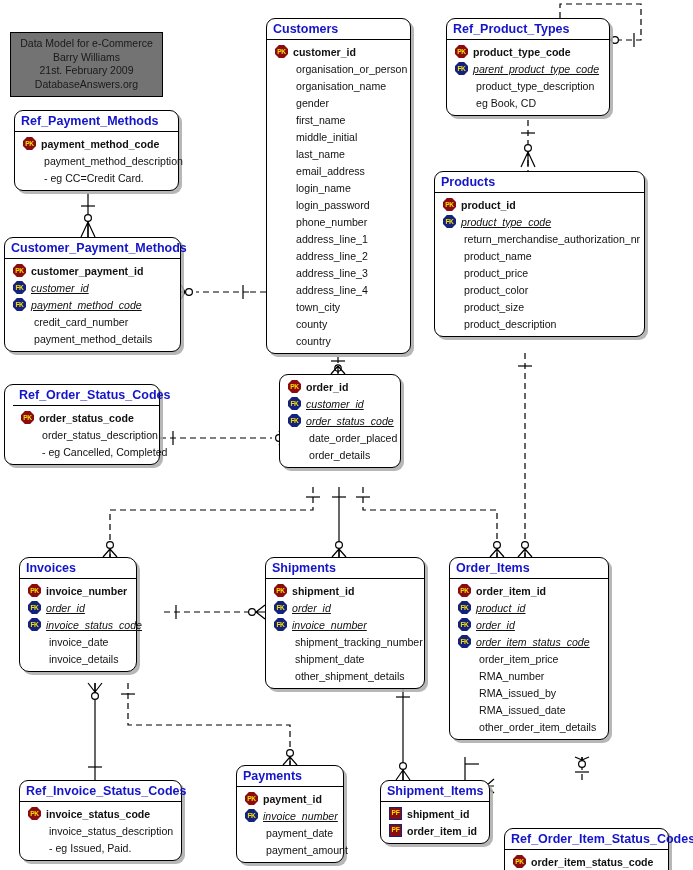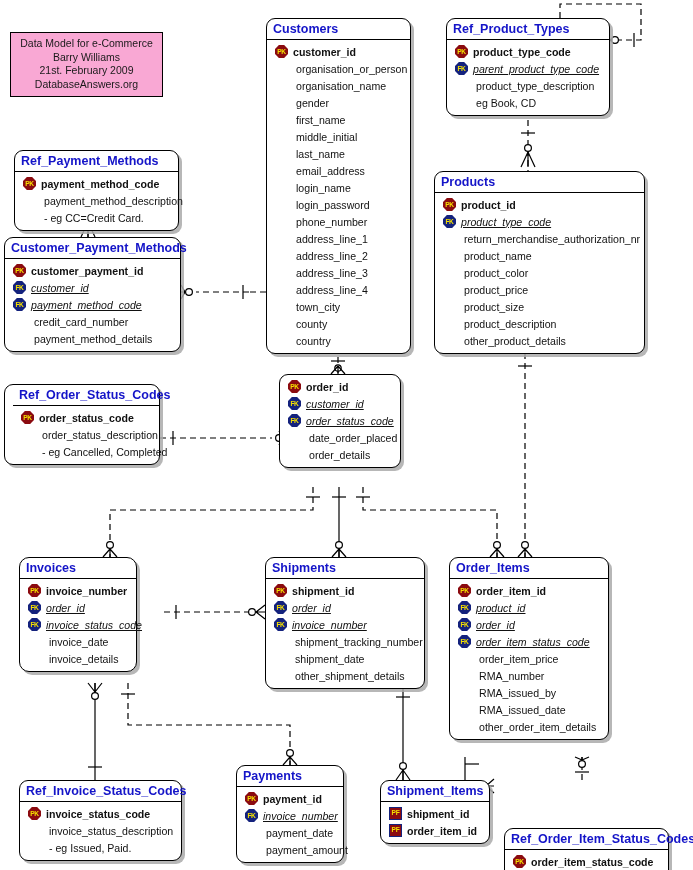--- a/index.html
+++ b/index.html
@@ -6,21 +6,21 @@
   body{
     width:693px;height:870px;position:relative;overflow:hidden;
     background:#ffffff;
     font-family:"Liberation Sans", sans-serif;
   }
   #diagram{position:absolute;left:0;top:0;width:693px;height:870px;}
   svg.links{position:absolute;left:0;top:0;width:693px;height:870px;pointer-events:none;}
 
   
   .note{
-    position:absolute;border:1px solid #000;background:#f9a8d4;
+    position:absolute;border:1px solid #000;background:#737373;
     text-align:center;color:#1a1a1a;font-size:10.5px;line-height:13.5px;
     padding:4px 6px 5px 6px;box-sizing:border-box;
   }
 
   
   .ent{
     position:absolute;box-sizing:border-box;
     background:#ffffff;border:1.4px solid #000;border-radius:9px;
     box-shadow:3px 3px 0 0 rgba(170,170,170,0.85);
   }
@@ -180,21 +180,21 @@
   </svg>
 
   <div class="note" id="title-note" style="left:10px;top:32px;width:153px;">
       <div>Data Model for e-Commerce</div>
       <div>Barry Williams</div>
       <div>21st. February 2009</div>
       <div>DatabaseAnswers.org</div>
     </div>
 
   <div id="entity-layer">
-      <div class="ent" style="left: 14px; top: 110px; width: 165px; margin-top: 40px;">
+      <div class="ent" style="left: 14px; top: 110px; width: 165px;">
         <div class="hdr">Ref_Payment_Methods</div>
         <div class="body">
           <div class="row pk">
             <span class="keycell">
               <span class="badge oct pk">PK</span>
             </span>
             <span class="lbl">payment_method_code</span>
           </div>
           <div class="row plain">
             <span class="keycell"></span>
@@ -359,37 +359,33 @@
           <div class="row plain">
             <span class="keycell"></span>
             <span class="lbl">return_merchandise_authorization_nr</span>
           </div>
           <div class="row plain">
             <span class="keycell"></span>
             <span class="lbl">product_name</span>
           </div>
           <div class="row plain">
             <span class="keycell"></span>
+            <span class="lbl">product_price</span>
+          </div>
+          <div class="row plain">
+            <span class="keycell"></span>
             <span class="lbl">product_color</span>
           </div>
           <div class="row plain">
             <span class="keycell"></span>
-            <span class="lbl">product_price</span>
-          </div>
-          <div class="row plain">
-            <span class="keycell"></span>
             <span class="lbl">product_size</span>
           </div>
           <div class="row plain">
             <span class="keycell"></span>
             <span class="lbl">product_description</span>
-          </div>
-          <div class="row plain">
-            <span class="keycell"></span>
-            <span class="lbl">other_product_details</span>
           </div>
         </div>
       </div>
       <div class="ent" style="left: 4px; top: 384px; width: 156px; padding-left: 8px;">
         <div class="hdr">Ref_Order_Status_Codes</div>
         <div class="body">
           <div class="row pk">
             <span class="keycell">
               <span class="badge oct pk">PK</span>
             </span>

